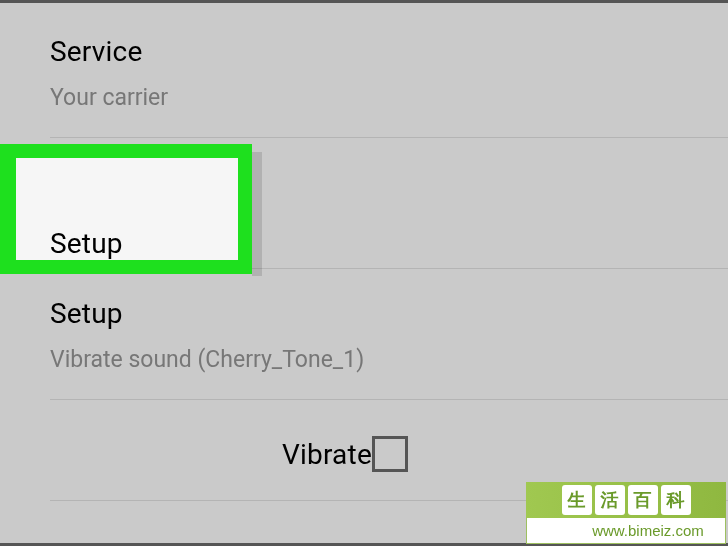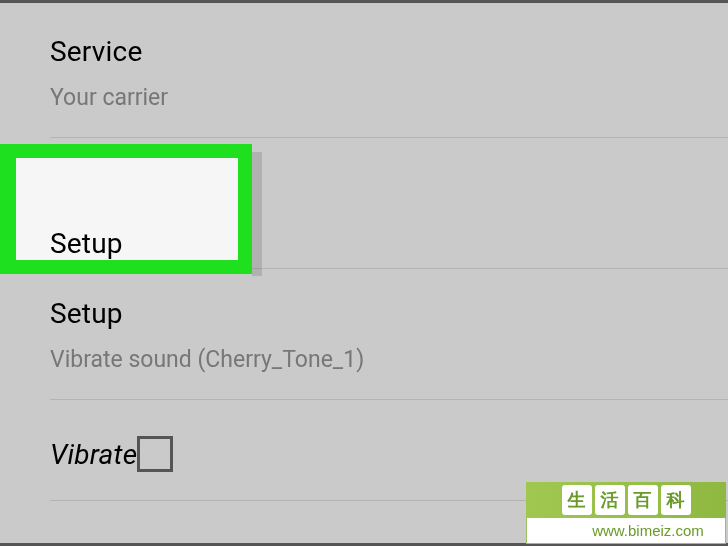--- a/index.html
+++ b/index.html
@@ -74,23 +74,22 @@
       background: rgba(0,0,0,0.12);
       z-index: 2;
     }
     .setup-spacer {
       height: 130px;
       position: relative;
     }
     .vibrate-row {
       display: flex;
       align-items: center;
-      justify-content: flex-start;
+      justify-content: center;
       padding: 36px 50px 28px 50px;
-      font-style: italic;
     }
     .checkbox {
       width: 36px;
       height: 36px;
       border: 3px solid #555;
       margin-right: 38px;
     }
     .watermark {
       position: absolute;
       right: 2px;

